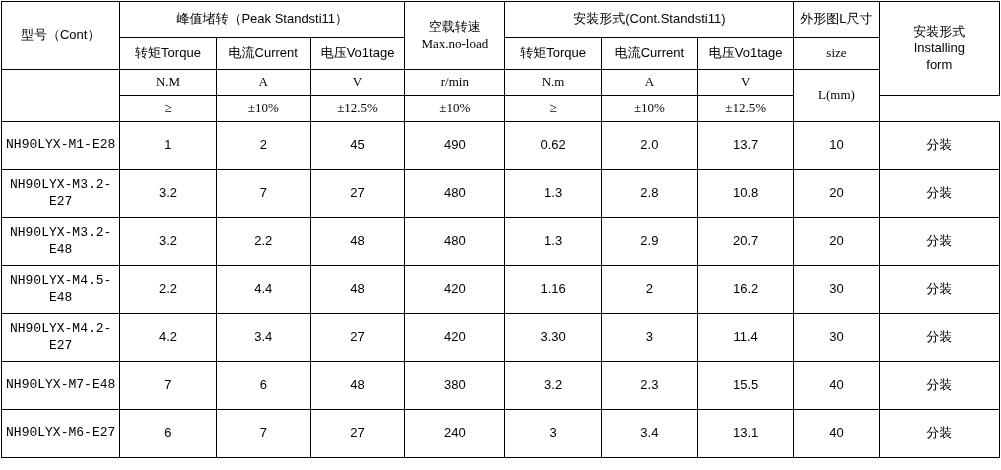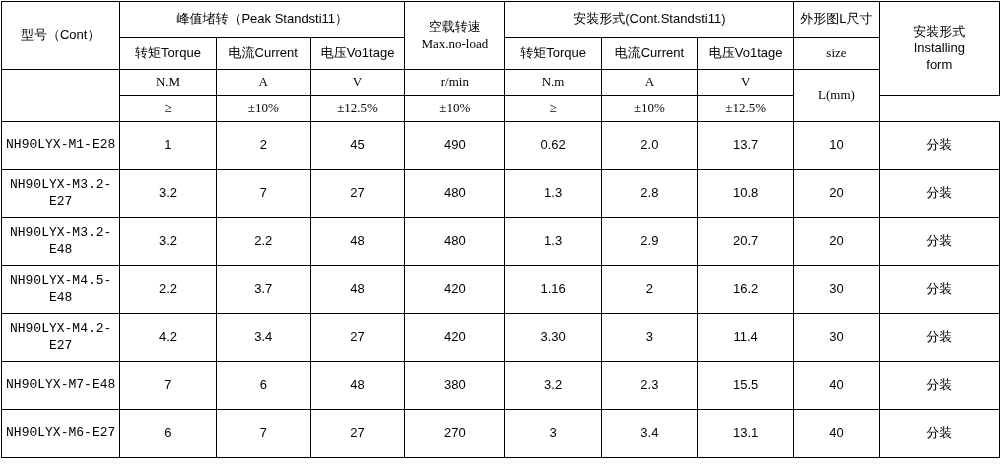--- a/index.html
+++ b/index.html
@@ -178,21 +178,21 @@
         <td class="cell-val">480</td>
         <td class="cell-val">1.3</td>
         <td class="cell-val">2.9</td>
         <td class="cell-val">20.7</td>
         <td class="cell-val">20</td>
         <td class="cell-form">分装</td>
       </tr>
       <tr class="h-body">
         <td class="cell-type">NH90LYX-M4.5-E48</td>
         <td class="cell-val">2.2</td>
-        <td class="cell-val">3.7</td>
+        <td class="cell-val">4.4</td>
         <td class="cell-val">48</td>
         <td class="cell-val">420</td>
         <td class="cell-val">1.16</td>
         <td class="cell-val">2</td>
         <td class="cell-val">16.2</td>
         <td class="cell-val">30</td>
         <td class="cell-form">分装</td>
       </tr>
       <tr class="h-body">
         <td class="cell-type">NH90LYX-M4.2-E27</td>
@@ -216,21 +216,21 @@
         <td class="cell-val">2.3</td>
         <td class="cell-val">15.5</td>
         <td class="cell-val">40</td>
         <td class="cell-form">分装</td>
       </tr>
       <tr class="h-body">
         <td class="cell-type">NH90LYX-M6-E27</td>
         <td class="cell-val">6</td>
         <td class="cell-val">7</td>
         <td class="cell-val">27</td>
-        <td class="cell-val">270</td>
+        <td class="cell-val">240</td>
         <td class="cell-val">3</td>
         <td class="cell-val">3.4</td>
         <td class="cell-val">13.1</td>
         <td class="cell-val">40</td>
         <td class="cell-form">分装</td>
       </tr>
     </tbody>
   </table>
 </div>
 

